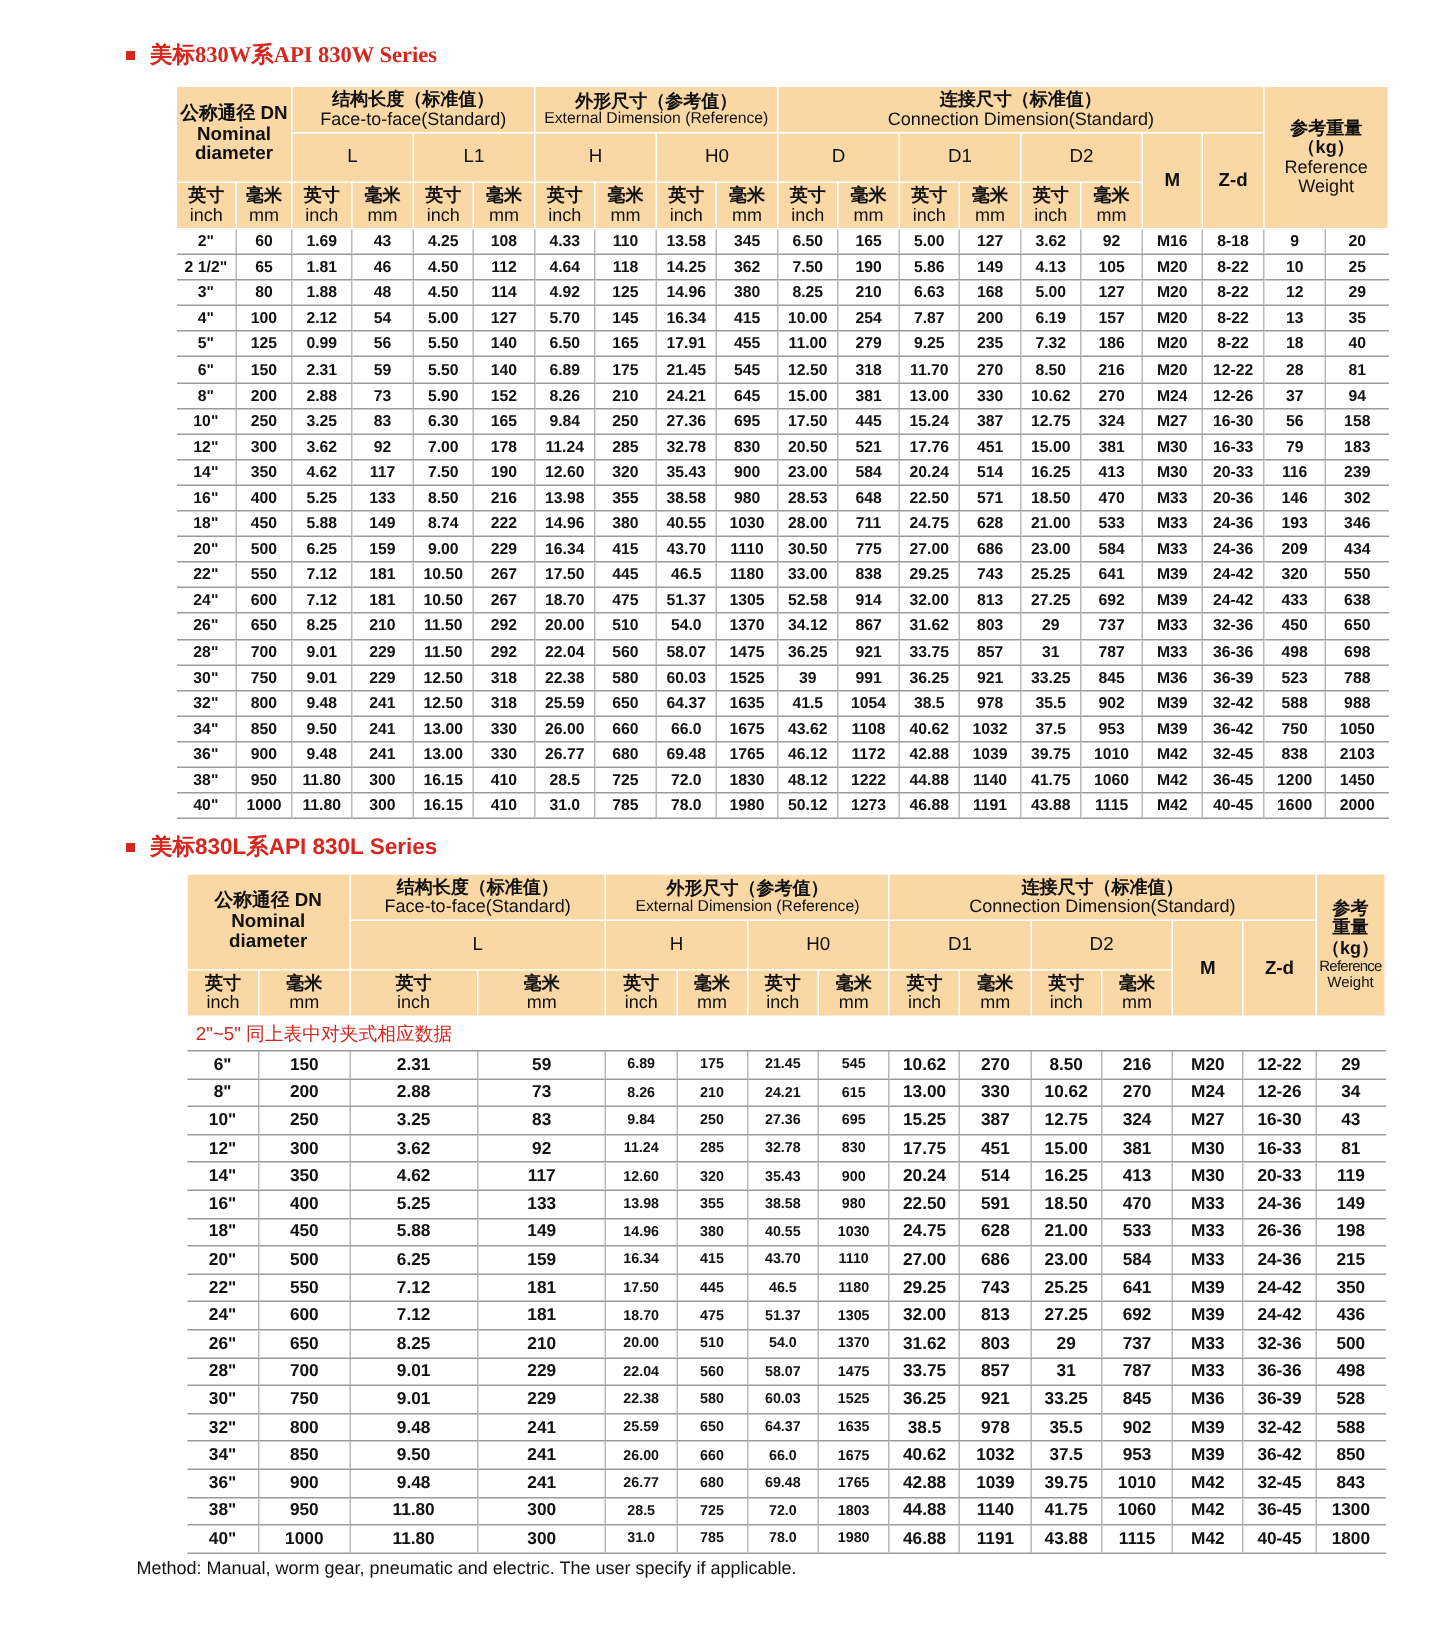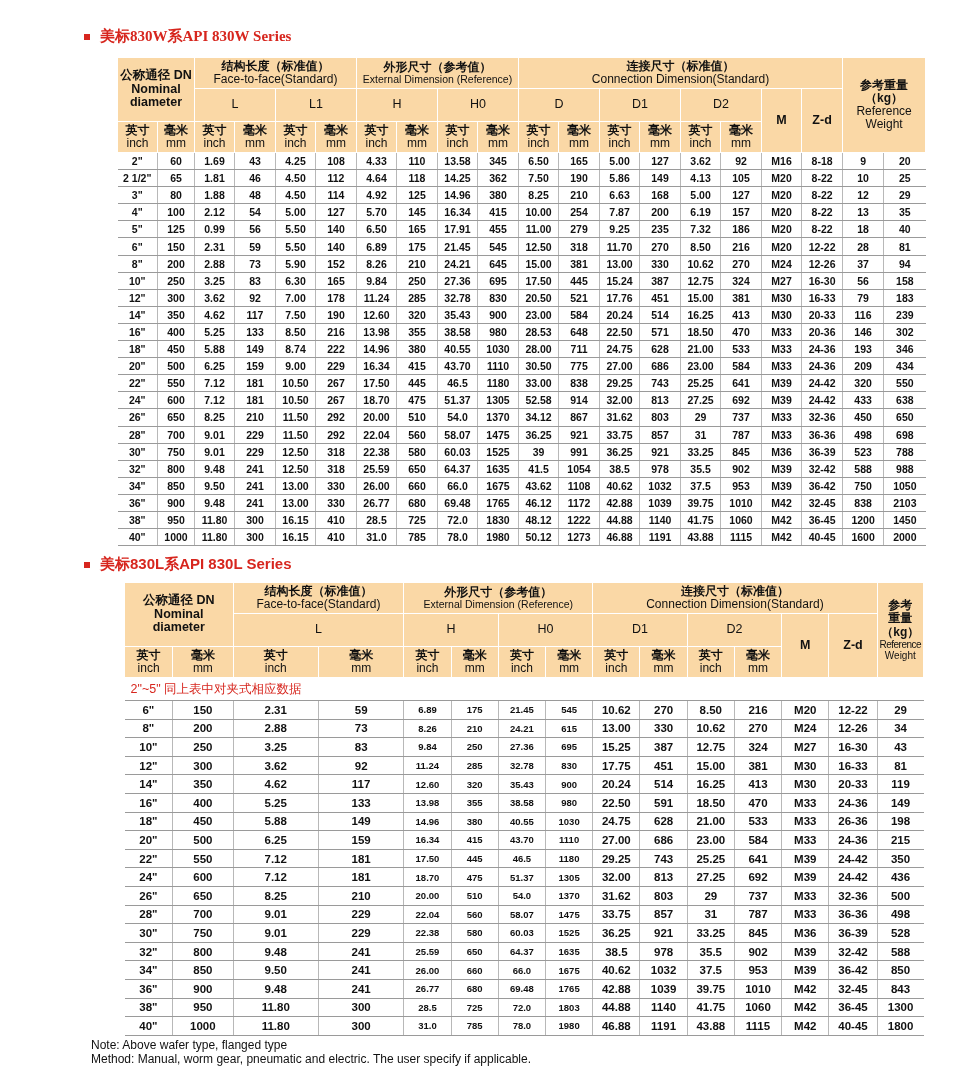--- a/index.html
+++ b/index.html
@@ -1089,15 +1089,14 @@
         <td>43.88</td>
         <td>1115</td>
         <td>M42</td>
         <td>40-45</td>
         <td>1800</td>
       </tr>
     </tbody>
 </table>
 
 <div class="footnote">
-  <div class="l2">Note: Above wafer type, flanged type</div>
   <div class="l3">Method: Manual, worm gear, pneumatic and electric. The user specify if applicable.</div>
 </div>
 
 </body></html>

